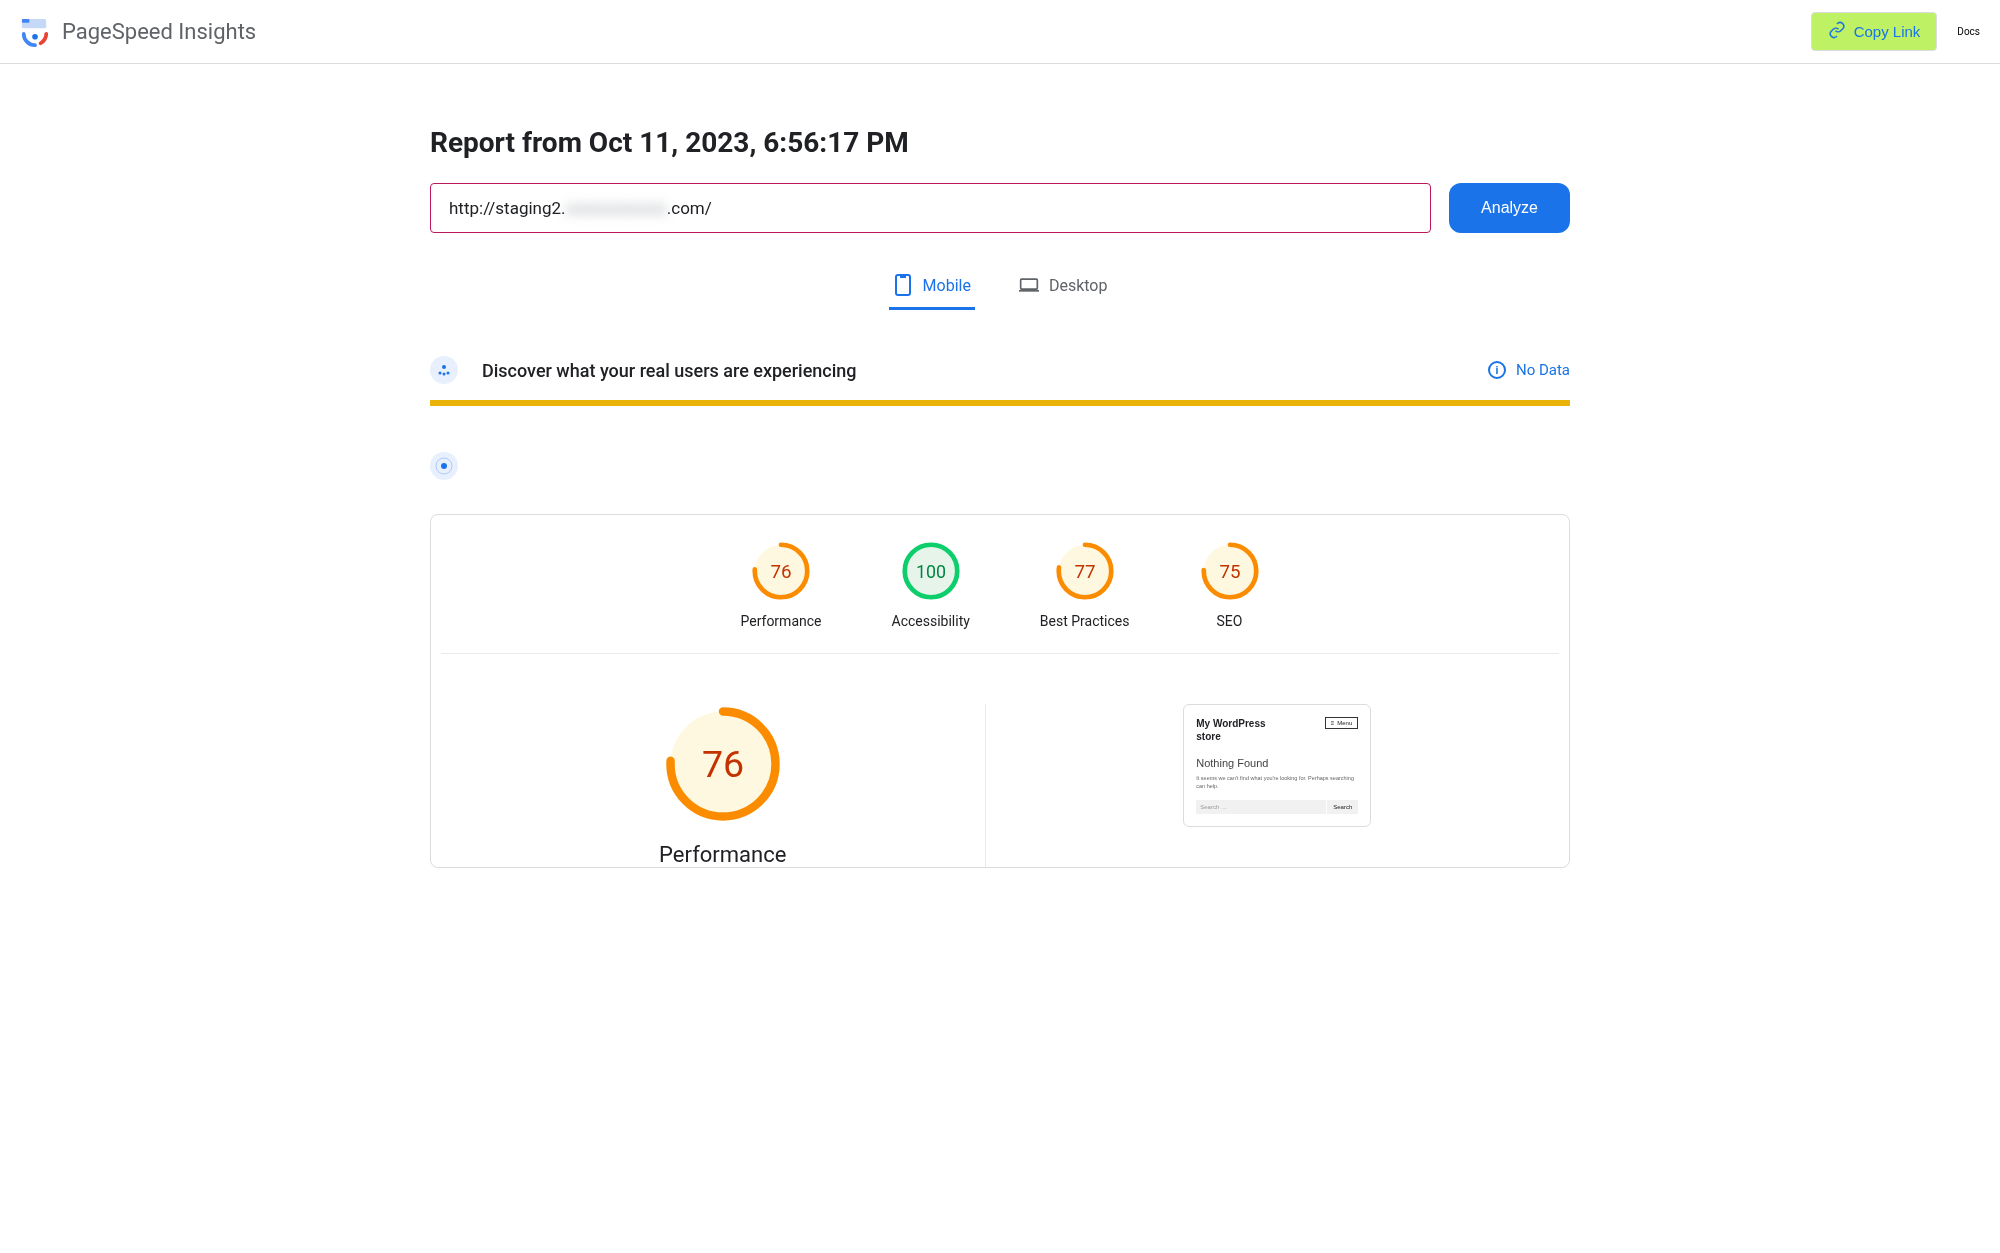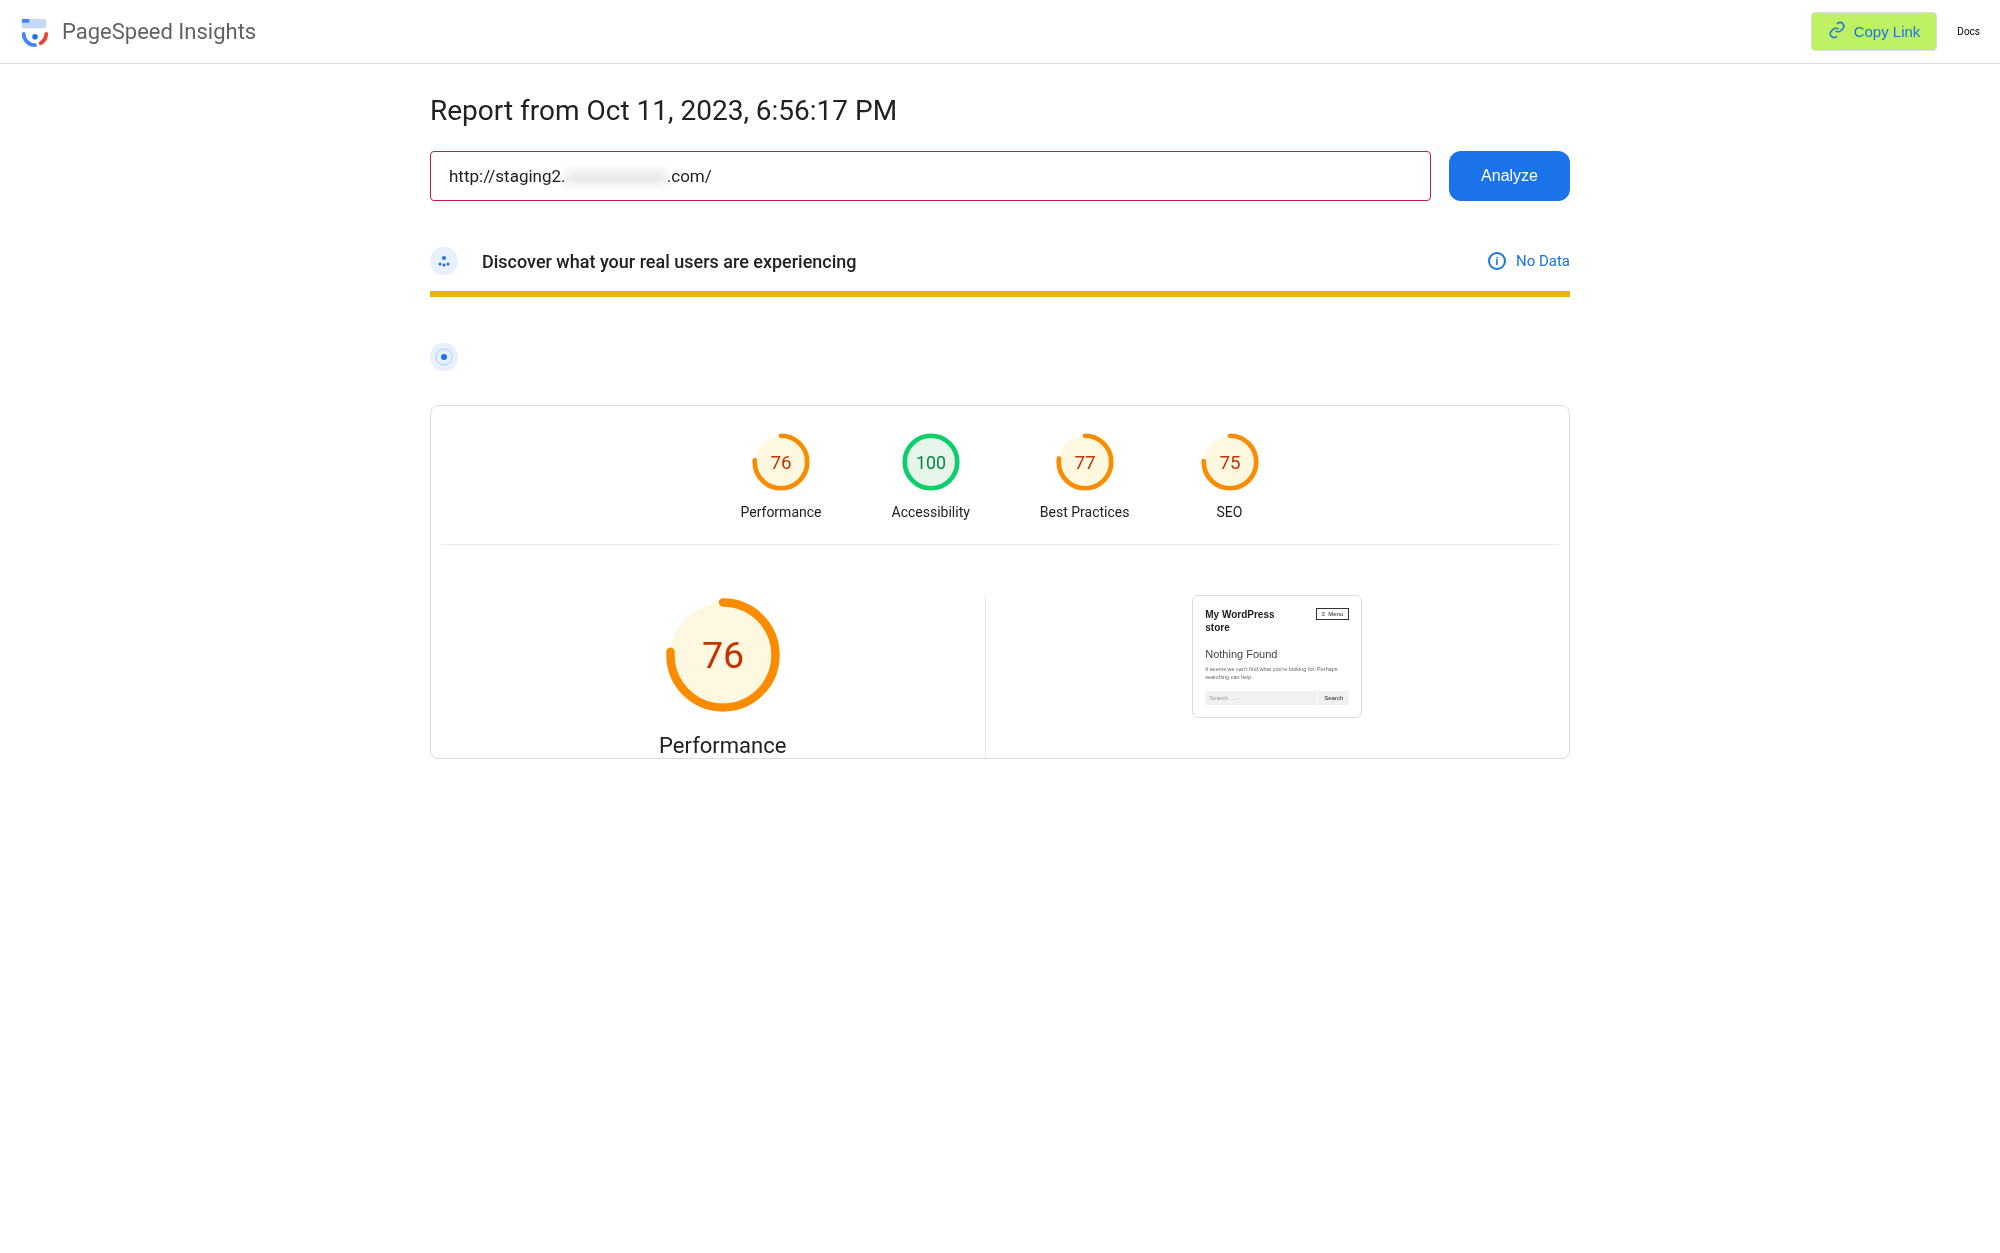--- a/index.html
+++ b/index.html
@@ -26,21 +26,21 @@
   border-radius: 4px;
   padding: 8px 16px;
   color: #1a73e8;
   font-size: 15px;
   background: #bef264;
   cursor: pointer;
 }
 .docs-link { color: #000000; font-size: 10px; cursor: pointer; }
 
 .content { max-width: 1180px; margin: 0 auto; padding: 30px 20px; }
-.report-title { font-size: 28px; font-weight: 400; margin-bottom: 24px; }
+.report-title { font-size: 28px; font-weight: 700; margin-bottom: 24px; margin-top: 32px; }
 
 .url-row { display: flex; gap: 18px; margin-bottom: 30px; }
 .url-input {
   flex: 1;
   border: 1px solid #be185d;
   border-radius: 4px;
   padding: 14px 18px;
   font-size: 17px;
   color: #202124;
 }
@@ -94,21 +94,21 @@
 .gauge-svg { width: 60px; height: 60px; }
 .gauge-label { font-size: 14px; color: #202124; }
 
 .detail-row { display: flex; padding: 50px 30px 0 30px; gap: 30px; }
 .detail-left { flex: 1; display: flex; flex-direction: column; align-items: center; border-right: 1px solid #e8eaed; }
 .detail-right { flex: 1; display: flex; justify-content: center; align-items: flex-start; }
 .big-gauge-svg { width: 120px; height: 120px; }
 .big-label { font-size: 22px; margin-top: 18px; }
 
 .preview-card {
-  width: 170px;
+  width: 188px;
   border: 1px solid #dadce0;
   border-radius: 6px;
   padding: 12px;
   background: #fff;
   font-family: Arial, sans-serif;
 }
 .pv-head { display:flex; justify-content:space-between; align-items:flex-start; margin-bottom:14px; }
 .pv-title { font-size: 10px; font-weight: bold; line-height:1.3; max-width: 80px; }
 .pv-menu { border:1px solid #333; font-size:6px; padding:2px 5px; display:flex;align-items:center;gap:3px; }
 .pv-nf { font-size: 11px; color:#444; font-weight:400; margin-bottom:6px; }
@@ -151,20 +151,40 @@
 
   <h1 class="report-title">Report from Oct 11, 2023, 6:56:17 PM</h1>
 
   <div class="url-row">
     <div class="url-input">
       <span>http://staging2.</span><span class="url-blur">xxxxxxxxxxxx</span><span>.com/</span>
     </div>
     <button class="analyze-btn">Analyze</button>
   </div>
 
+  <div class="tabs">
+    <div class="tab active">
+      <span class="tab-icon">
+        <svg width="16" height="22" viewBox="0 0 16 22" fill="none" stroke="#1a73e8" stroke-width="2">
+          <rect x="1" y="1" width="14" height="20" rx="2"></rect>
+          <line x1="5" y1="3" x2="11" y2="3"></line>
+        </svg>
+      </span>
+      <span>Mobile</span>
+    </div>
+    <div class="tab">
+      <span class="tab-icon">
+        <svg width="24" height="18" viewBox="0 0 24 18" fill="none" stroke="#5f6368" stroke-width="2">
+          <rect x="2" y="2" width="20" height="12" rx="1"></rect>
+          <line x1="0" y1="16" x2="24" y2="16"></line>
+        </svg>
+      </span>
+      <span>Desktop</span>
+    </div>
+  </div>
 
   <div class="section-header border">
     <span class="section-icon sect-icon-blue">
       <svg width="16" height="16" viewBox="0 0 16 16">
           <circle cx="8" cy="5" r="2" fill="#1a73e8"></circle>
           <circle cx="4" cy="11" r="1.5" fill="#1a73e8"></circle>
           <circle cx="12" cy="11" r="1.5" fill="#1a73e8"></circle>
           <circle cx="8" cy="12" r="1.5" fill="#1a73e8"></circle>
         </svg>
     </span>

